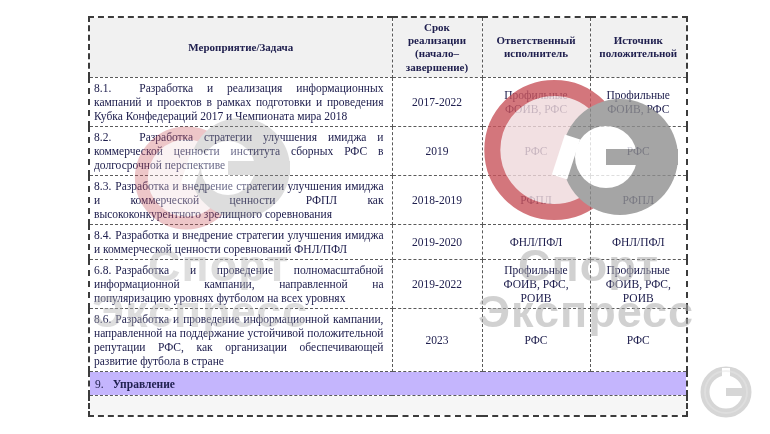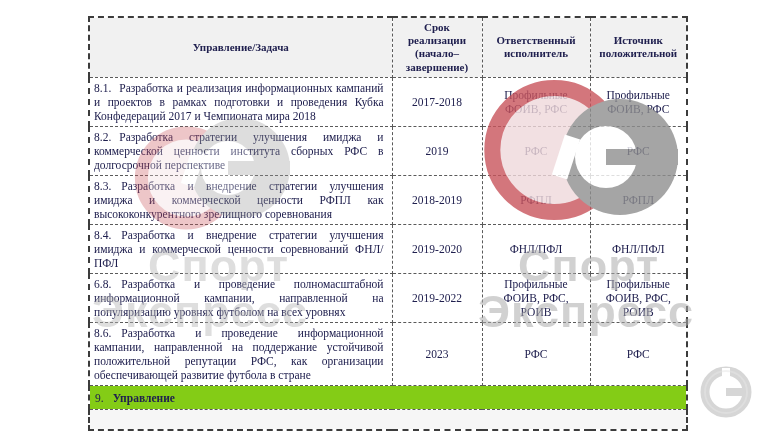--- a/index.html
+++ b/index.html
@@ -20,24 +20,24 @@
     vertical-align:middle;
     padding:2px 6px;
     overflow:hidden;
   }
   .doc-table td.head{
     background:#f1f1f1;font-weight:bold;text-align:center;
     font-size:11px;line-height:1.2;padding:3px 2px;
   }
   td.task{text-align:justify;padding:3px 8px 3px 4px;}
   td.center{text-align:center;}
-  .num{font-weight:normal;margin-right:10px;white-space:nowrap;}
-  .num.wide{margin-right:8px;}
+  .num{font-weight:normal;margin-right:4px;white-space:nowrap;}
+  .num.wide{margin-right:28px;}
   .num.mid{margin-right:9px;}
-  tr.sec td{background:#84cc16;font-weight:bold;padding:4px 6px 4px 5px;text-align:left;}
+  tr.sec td{background:#c4b5fd;font-weight:bold;padding:4px 6px 4px 5px;text-align:left;}
   tr.subsec td{background:#f6f6f6;font-weight:bold;padding:2px 6px 2px 28px;text-align:left;}
   
   .wm{position:absolute;pointer-events:none;z-index:5;}
   .wm-text{
     font-family:"Liberation Sans","DejaVu Sans",sans-serif;
     font-weight:bold;font-size:45px;letter-spacing:1px;
     color:rgba(172,172,172,0.55);white-space:nowrap;
   }
   .wm-text.light{color:rgba(182,182,182,0.45);}
 </style>
@@ -46,29 +46,29 @@
 
 <table class="doc-table">
   <colgroup>
     <col style="width:303px">
       <col style="width:90px">
       <col style="width:108px">
       <col style="width:97px">
   </colgroup>
   <tbody>
     <tr style="height:36px">
-      <td class="head">Управление/Задача</td>
+      <td class="head">Мероприятие/Задача</td>
       <td class="head">Срок реализации (начало–завершение)</td>
       <td class="head">Ответственный исполнитель</td>
       <td class="head">Источник положительной</td>
     </tr>
 
     <tr style="height:46px">
       <td class="task"><span class="num wide">8.1.</span><span>Разработка и реализация информационных кампаний  и проектов в рамках подготовки и проведения Кубка Конфедераций 2017 и Чемпионата мира 2018</span></td>
-      <td class="center">2017-2018</td>
+      <td class="center">2017-2022</td>
       <td class="center">Профильные ФОИВ, РФС</td>
       <td class="center">Профильные ФОИВ, РФС</td>
     </tr>
 
     <tr style="height:32px">
       <td class="task"><span class="num wide">8.2.</span><span>Разработка стратегии улучшения имиджа и коммерческой ценности института сборных РФС в долгосрочной перспективе</span></td>
       <td class="center">2019</td>
       <td class="center">РФС</td>
       <td class="center">РФС</td>
     </tr>

